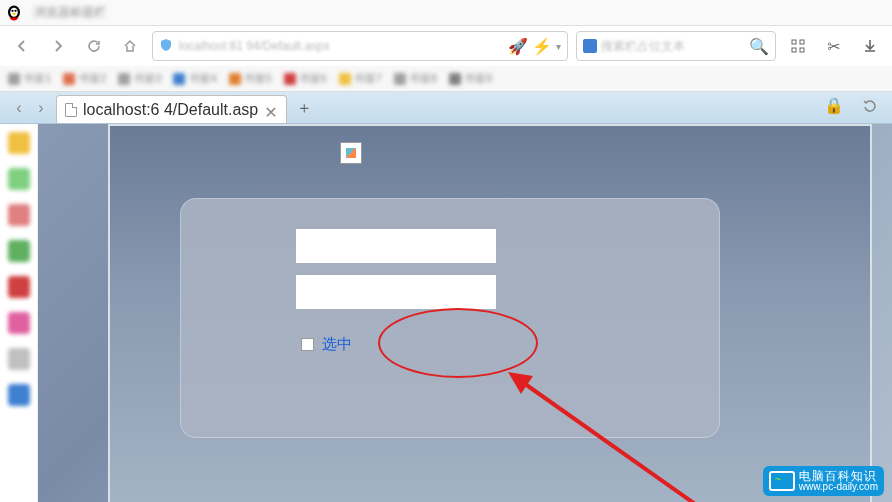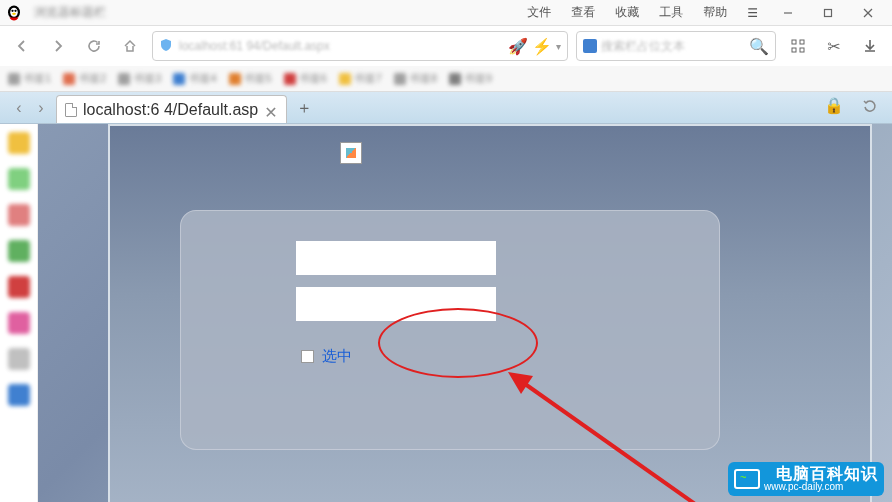--- a/index.html
+++ b/index.html
@@ -50,82 +50,58 @@
     .side-icon { width: 22px; height: 22px; border-radius: 4px; filter: blur(2px); }
     .si1 { background: #f0c040; } .si2 { background: #80d080; } .si3 { background: #e08080; }
     .si4 { background: #60b060; } .si5 { background: #d04040; } .si6 { background: #e060a0; }
     .si7 { background: #c0c0c0; } .si8 { background: #4080d0; }
     
     .page { flex: 1; background: linear-gradient(135deg, #8899b3 0%, #7a8ba8 30%, #9aabbf 60%, #b0bdcf 100%); position: relative; overflow: hidden; }
     .page-inner { position: absolute; top: 0; left: 70px; right: 20px; bottom: -50px; background: linear-gradient(180deg, #6a7b98 0%, #8a9ab0 40%, #aab8ca 100%); border: 2px solid #d8e0e8; }
     .broken-img { position: absolute; top: 16px; left: 230px; width: 22px; height: 22px; background: #fff; border: 1px solid #999; display: flex; align-items: center; justify-content: center; }
     .broken-img::after { content: ''; width: 10px; height: 10px; background: linear-gradient(135deg, #6bc 50%, #f84 50%); }
     
-    .panel { position: absolute; top: 84px; left: 70px; width: 540px; height: 240px; background: rgba(170,180,195,0.85); border-radius: 16px; border: 1px solid rgba(255,255,255,0.3); }
+    .panel { position: absolute; top: 72px; left: 70px; width: 540px; height: 240px; background: rgba(170,180,195,0.85); border-radius: 16px; border: 1px solid rgba(255,255,255,0.3); }
     .input-row { position: absolute; left: 115px; width: 200px; height: 34px; background: #fff; }
     .input1 { top: 30px; }
     .input2 { top: 76px; }
     .checkbox-row { position: absolute; top: 136px; left: 120px; display: flex; align-items: center; gap: 8px; }
     .checkbox-box { width: 13px; height: 13px; background: #fff; border: 1px solid #999; }
     .checkbox-label { font-size: 15px; color: #1a5fd6; }
     
     
     .anno-ellipse { position: absolute; top: 184px; left: 340px; width: 160px; height: 70px; border: 2.5px solid #e02020; border-radius: 50%; pointer-events: none; }
     .anno-arrow { position: absolute; top: 240px; left: 465px; width: 280px; height: 200px; pointer-events: none; }
     
     
     .watermark { position: absolute; bottom: 6px; right: 8px; display: flex; align-items: center; gap: 6px; }
     .wm-badge { background: #1296db; border-radius: 6px; padding: 4px 6px; display: flex; align-items: center; gap: 4px; }
     .wm-monitor { width: 26px; height: 20px; border: 2px solid #fff; border-radius: 3px; position: relative; }
     .wm-monitor::after { content: '~'; position: absolute; top: 0; left: 4px; color: #7fff00; font-size: 11px; }
     .wm-text { display: flex; flex-direction: column; line-height: 1; }
-    .wm-title { font-size: 16px; font-weight: bold; color: #fff; letter-spacing: 1px; margin-left: 12px; }
+    .wm-title { font-size: 12px; font-weight: normal; color: #fff; letter-spacing: 1px; }
     .wm-url { font-size: 10px; color: #fff; }
   </style>
 </head>
 <body>
 
 <div class="titlebar">
   <div class="titlebar-left">
     <span class="qq-logo">
       <svg viewBox="0 0 24 24">
           <ellipse cx="12" cy="11" rx="8" ry="9" fill="#000"></ellipse>
           <ellipse cx="12" cy="11" rx="5" ry="6" fill="#fff"></ellipse>
           <circle cx="10" cy="9" r="1.5" fill="#000"></circle>
           <circle cx="14" cy="9" r="1.5" fill="#000"></circle>
           <ellipse cx="12" cy="13" rx="2.5" ry="1.5" fill="#ffcc00"></ellipse>
           <path d="M6 18 Q8 22 12 22 Q16 22 18 18" fill="#d00" stroke="none"></path>
         </svg>
     </span>
     <span class="title-text">浏览器标题栏</span>
   </div>
-  <div class="titlebar-right">
-    <span class="menu-item">文件</span>
-    <span class="menu-item">查看</span>
-    <span class="menu-item">收藏</span>
-    <span class="menu-item">工具</span>
-    <span class="menu-item">帮助</span>
-    <span class="menu-item">☰</span>
-    <span class="window-btn">
-        <svg width="10" height="10" viewBox="0 0 10 10">
-          <line x1="1" y1="5" x2="9" y2="5" stroke="currentColor" stroke-width="1.2"></line>
-        </svg>
-      </span>
-    <span class="window-btn">
-        <svg width="10" height="10" viewBox="0 0 10 10">
-          <rect x="1.5" y="1.5" width="7" height="7" fill="none" stroke="currentColor" stroke-width="1.2"></rect>
-        </svg>
-      </span>
-    <span class="window-btn close">
-        <svg width="10" height="10" viewBox="0 0 10 10">
-          <line x1="1" y1="1" x2="9" y2="9" stroke="currentColor" stroke-width="1.2"></line>
-          <line x1="9" y1="1" x2="1" y2="9" stroke="currentColor" stroke-width="1.2"></line>
-        </svg>
-      </span>
-  </div>
 </div>
 
 <div class="toolbar">
   <span class="nav-btn">
       <svg width="16" height="16" viewBox="0 0 16 16">
         <path d="M10 3 L5 8 L10 13" fill="none" stroke="currentColor" stroke-width="1.8"></path>
       </svg>
     </span>
   <span class="nav-btn">
       <svg width="16" height="16" viewBox="0 0 16 16">

